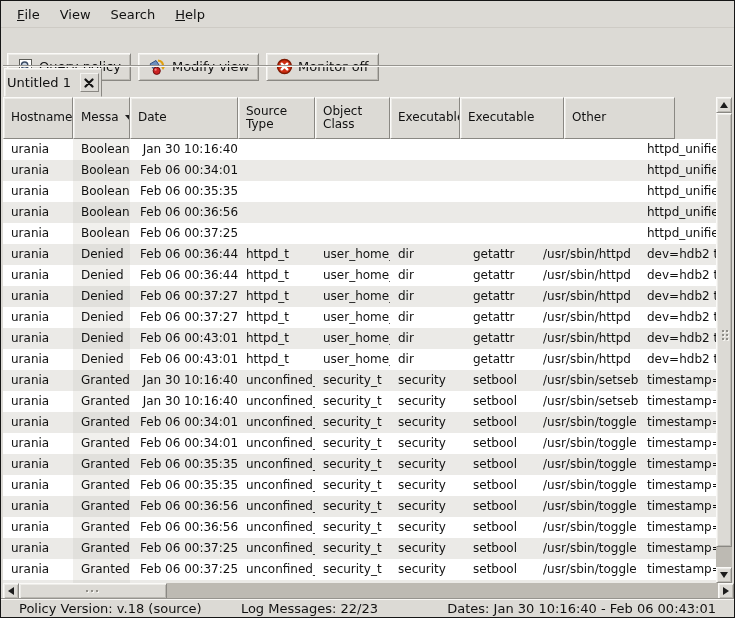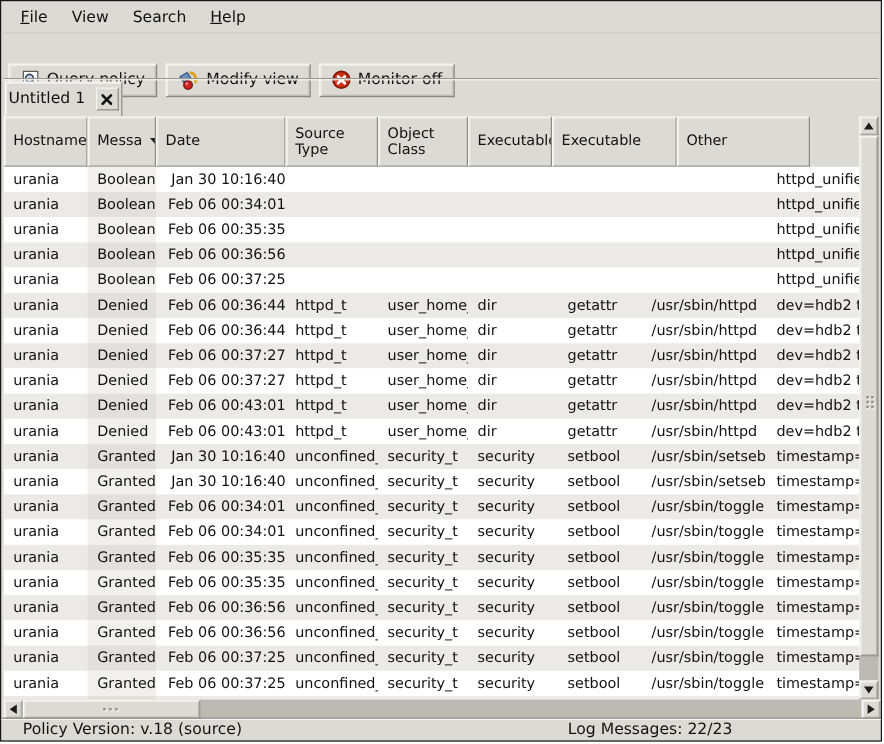--- a/index.html
+++ b/index.html
@@ -442,15 +442,16 @@
         <span class="hgrip"></span>
       </div>
     <div class="sbtn raised" style="right:0;top:0;">
         <span class="arr right"></span>
       </div>
   </div>
 
   <div class="statusbar">
     <span class="status-left">Policy Version: v.18 (source)</span>
     <span class="status-mid">Log Messages: 22/23</span>
+    <span class="status-right">Dates: Jan 30 10:16:40 - Feb 06 00:43:01</span>
   </div>
 
 </div>
 
 </body></html>

